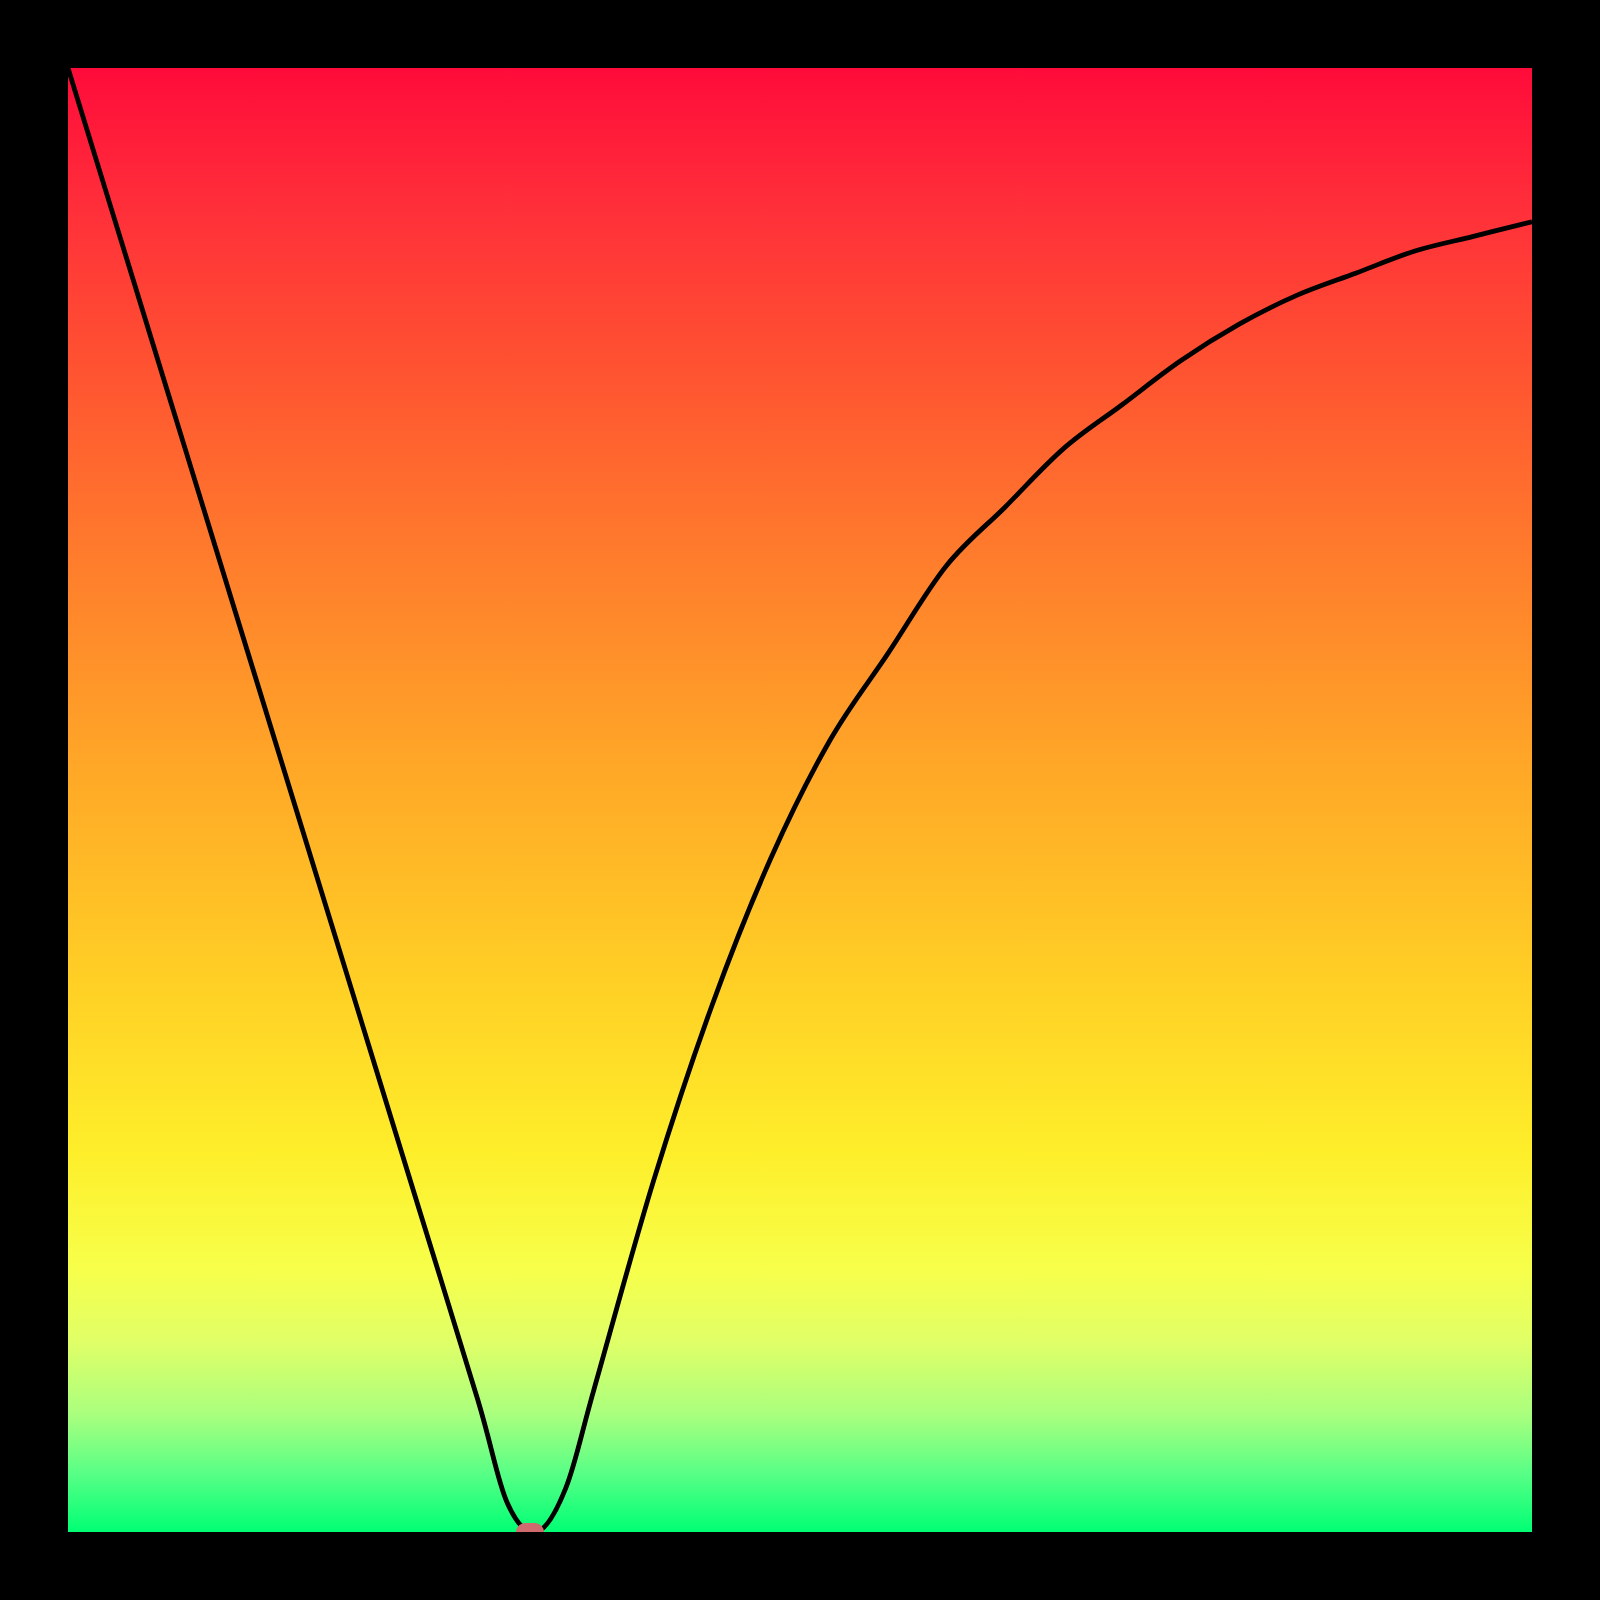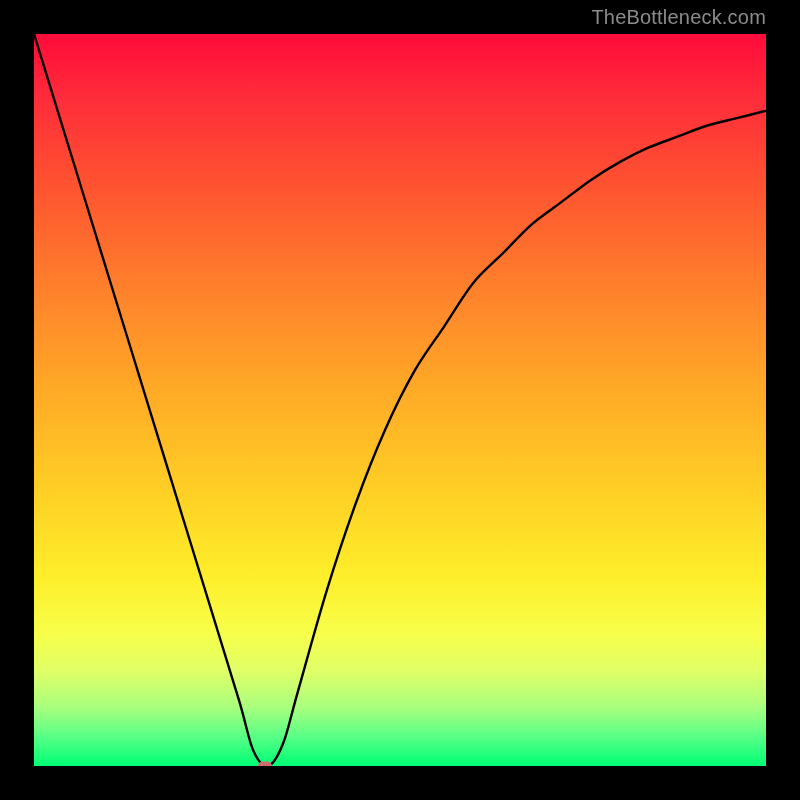--- a/index.html
+++ b/index.html
@@ -74,14 +74,13 @@
 <body>
 
 <div class="frame">
   <div class="plot-area">
     <div class="gradient-bg"></div>
     <svg class="curve" viewBox="0 0 732 732" preserveAspectRatio="none">
       <path id="curve-path" d="M 0 0 C 4.88 15.859999999999994 19.520000000000003 63.439999999999955 29.28 95.15999999999997 C 39.04 126.87999999999998 48.800000000000004 158.60000000000005 58.56 190.32000000000005 C 68.32000000000001 222.04000000000005 78.08 253.76000000000002 87.84 285.48 C 97.60000000000001 317.2 107.36 348.91999999999996 117.12 380.64 C 126.88000000000001 412.36 136.64000000000001 444.08 146.4 475.8 C 156.16 507.52000000000004 165.92000000000002 539.24 175.68 570.96 C 185.44 602.6800000000001 197.64000000000001 641.72 204.96 666.12 C 212.28 690.52 214.72 706.38 219.6 717.36 C 224.48 728.34 229.36 733.22 234.24 732 C 239.12 730.78 244.00000000000003 722.24 248.88000000000002 710.04 C 253.76000000000002 697.8399999999999 256.2 684.42 263.52 658.8 C 270.84 633.18 283.04 588.04 292.8 556.3199999999999 C 302.56 524.5999999999999 312.32 495.32 322.08 468.48 C 331.84 441.64000000000004 341.6 417.24 351.36 395.28 C 361.12 373.31999999999994 370.88 353.79999999999995 380.64 336.71999999999997 C 390.4 319.64 400.16 307.44 409.92 292.8 C 419.68 278.16 429.44 261.08 439.2 248.88 C 448.96 236.68 458.72 229.36 468.48 219.60000000000002 C 478.24 209.84000000000003 488.00000000000006 198.86000000000004 497.76000000000005 190.32000000000005 C 507.52000000000004 181.78000000000006 517.28 175.68000000000004 527.04 168.36 C 536.8 161.04 546.5600000000001 153.10999999999999 556.32 146.39999999999998 C 566.08 139.68999999999997 575.84 133.59 585.6 128.10000000000002 C 595.36 122.61000000000003 605.12 117.73000000000003 614.88 113.46000000000004 C 624.64 109.19000000000004 634.4 106.14000000000003 644.16 102.48000000000002 C 653.92 98.82000000000001 663.6800000000001 94.55000000000001 673.44 91.5 C 683.2 88.44999999999999 692.96 86.61999999999995 702.72 84.17999999999995 C 712.48 81.73999999999995 727.12 78.08 732 76.86000000000001" fill="none" stroke="#000000" stroke-width="2.4"></path>
     </svg>
     <div id="dip-marker" class="dip-marker" style="left: 230.58px; top: 732px; background: rgb(207, 106, 111);"></div>
   </div>
-  <div class="watermark">TheBottleneck.com</div>
 </div>
 
 </body></html>

